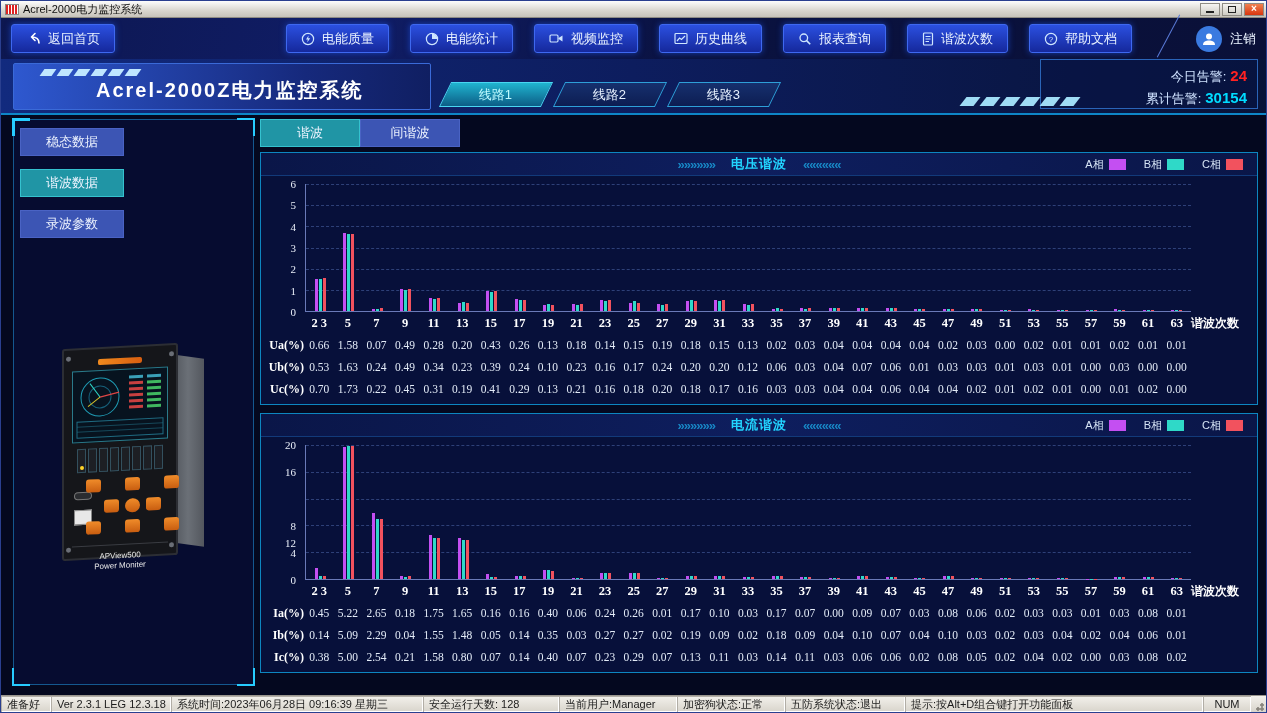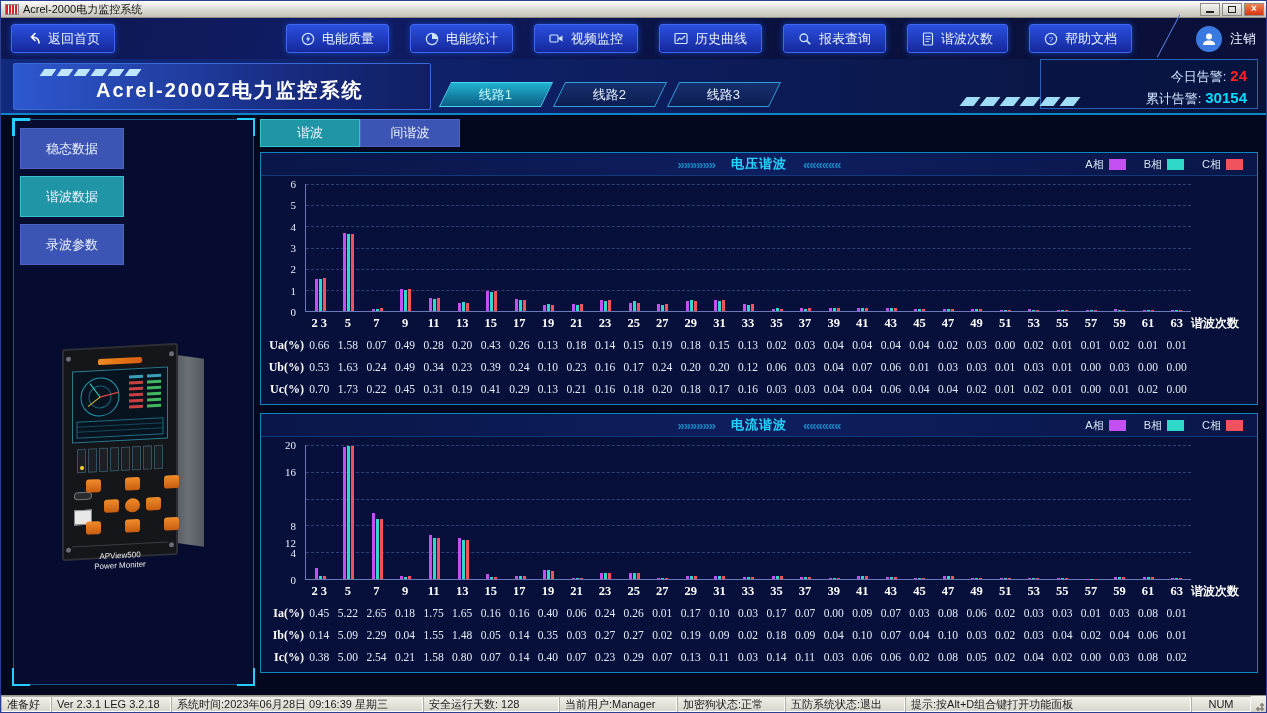--- a/index.html
+++ b/index.html
@@ -46,21 +46,21 @@
 
   
   .content{display:flex;gap:6px;padding:4px 8px 12px 12px;height:582px;}
   .sidebar{position:relative;width:241px;background:#060c30;border:1px solid #14588f;}
   .corner{position:absolute;width:18px;height:18px;border:0 solid #27ccff;}
   .c-tl{top:-2px;left:-2px;border-top-width:3px;border-left-width:3px;}
   .c-tr{top:-2px;right:-2px;border-top-width:2px;border-right-width:2px;}
   .c-bl{bottom:-2px;left:-2px;border-bottom-width:2px;border-left-width:2px;}
   .c-br{bottom:-2px;right:-2px;border-bottom-width:2px;border-right-width:2px;}
   .side-menu{padding:8px 0 0 6px;width:116px;}
-  .sitem{width:104px;height:41px;margin-bottom:7px;background:linear-gradient(180deg,#41159e00,#0000),#3c55b4;display:flex;align-items:center;justify-content:center;color:#eef4ff;font-size:13px;cursor:pointer;border:1px solid #4a63c4;}
+  .sitem{width:104px;height:28px;margin-bottom:13px;background:linear-gradient(180deg,#41159e00,#0000),#3c55b4;display:flex;align-items:center;justify-content:center;color:#eef4ff;font-size:13px;cursor:pointer;border:1px solid #4a63c4;}
   .sitem.active{background:#2095a5;border-color:#35c2cf;}
 
   
   .device{position:absolute;left:44px;top:224px;width:152px;height:218px;}
   .dev-side{position:absolute;right:6px;top:12px;width:40px;height:188px;background:linear-gradient(90deg,#43474e,#6b7077 60%,#53575e);transform:skewY(8deg);}
   .dev-front{position:absolute;left:4px;top:2px;width:116px;height:212px;background:#15161a;border:2px solid #2c2e34;border-radius:3px;transform:skewY(-3deg);padding:10px 8px 0 8px;}
   .screw{position:absolute;width:5px;height:5px;border-radius:50%;background:#6a6e76;}
   .dev-logo{width:44px;height:6px;background:linear-gradient(90deg,#f08a1e,#d95f10);border-radius:2px;margin:0 auto 5px auto;}
   .dev-screen{width:96px;height:72px;background:#07131f;border:1px solid #2a7a8a;margin:0 auto;}
   .dev-btnrow{display:flex;gap:2px;margin:6px 0 0 0;justify-content:center;}
@@ -107,21 +107,21 @@
   .tlabel{width:44px;text-align:right;font-weight:bold;font-size:12px;color:#fff;font-family:"Liberation Serif","DejaVu Serif",serif;padding-right:1px;white-space:nowrap;}
   .tcells{flex:1;display:flex;}
   .tcell{flex:1;text-align:center;font-size:11.5px;color:#e3ebf7;font-family:"Liberation Serif","DejaVu Serif",serif;}
   .thead .tcell{font-weight:bold;font-size:12.5px;color:#fff;white-space:pre;}
   .taxis{width:66px;font-size:12px;font-weight:bold;color:#fff;white-space:nowrap;}
 
   
   .statusbar{position:absolute;left:0;right:0;bottom:0;height:17px;background:linear-gradient(180deg,#f3f1ec,#d8d4cb);border-top:1px solid #9a968e;display:flex;align-items:stretch;font-size:11px;color:#1c1c1c;}
   .fsec{display:flex;align-items:center;padding:0 6px;box-shadow:inset 1px 1px 0 #b2aea6,inset -1px -1px 0 #ffffff;white-space:nowrap;overflow:hidden;}
   .fsec.flex{flex:1;}
-  .fnum{width:60px;justify-content:center;}
+  .fnum{width:48px;justify-content:center;}
   .grip{width:15px;background:
     radial-gradient(circle at 11px 13px,#8a867e 1.5px,transparent 2px),
     radial-gradient(circle at 7px 13px,#8a867e 1.5px,transparent 2px),
     radial-gradient(circle at 11px 9px,#8a867e 1.5px,transparent 2px);}
 </style>
 </head>
 <body>
 
 <div class="win">
 
@@ -1043,21 +1043,21 @@
               <span class="tcell num">0.02</span>
             </div>
             <span class="taxis"></span>
           </div>
         </section>
     </main>
   </div>
 
   <div class="statusbar">
       <div class="fsec" style="width: 50px;">准备好</div>
-      <div class="fsec" style="width: 120px;">Ver 2.3.1 LEG 3.2.18</div>
+      <div class="fsec" style="width: 120px;">Ver 2.3.1 LEG 12.3.18</div>
       <div class="fsec" style="width: 252px;">系统时间:2023年06月28日  09:16:39  星期三</div>
       <div class="fsec" style="width: 136px;">安全运行天数: 128</div>
       <div class="fsec" style="width: 118px;">当前用户:Manager</div>
       <div class="fsec" style="width: 108px;">加密狗状态:正常</div>
       <div class="fsec" style="width: 120px;">五防系统状态:退出</div>
       <div class="fsec flex">提示:按Alt+D组合键打开功能面板</div>
       <div class="fsec fnum">NUM</div>
       <div class="grip"></div>
     </div>
 </div>

